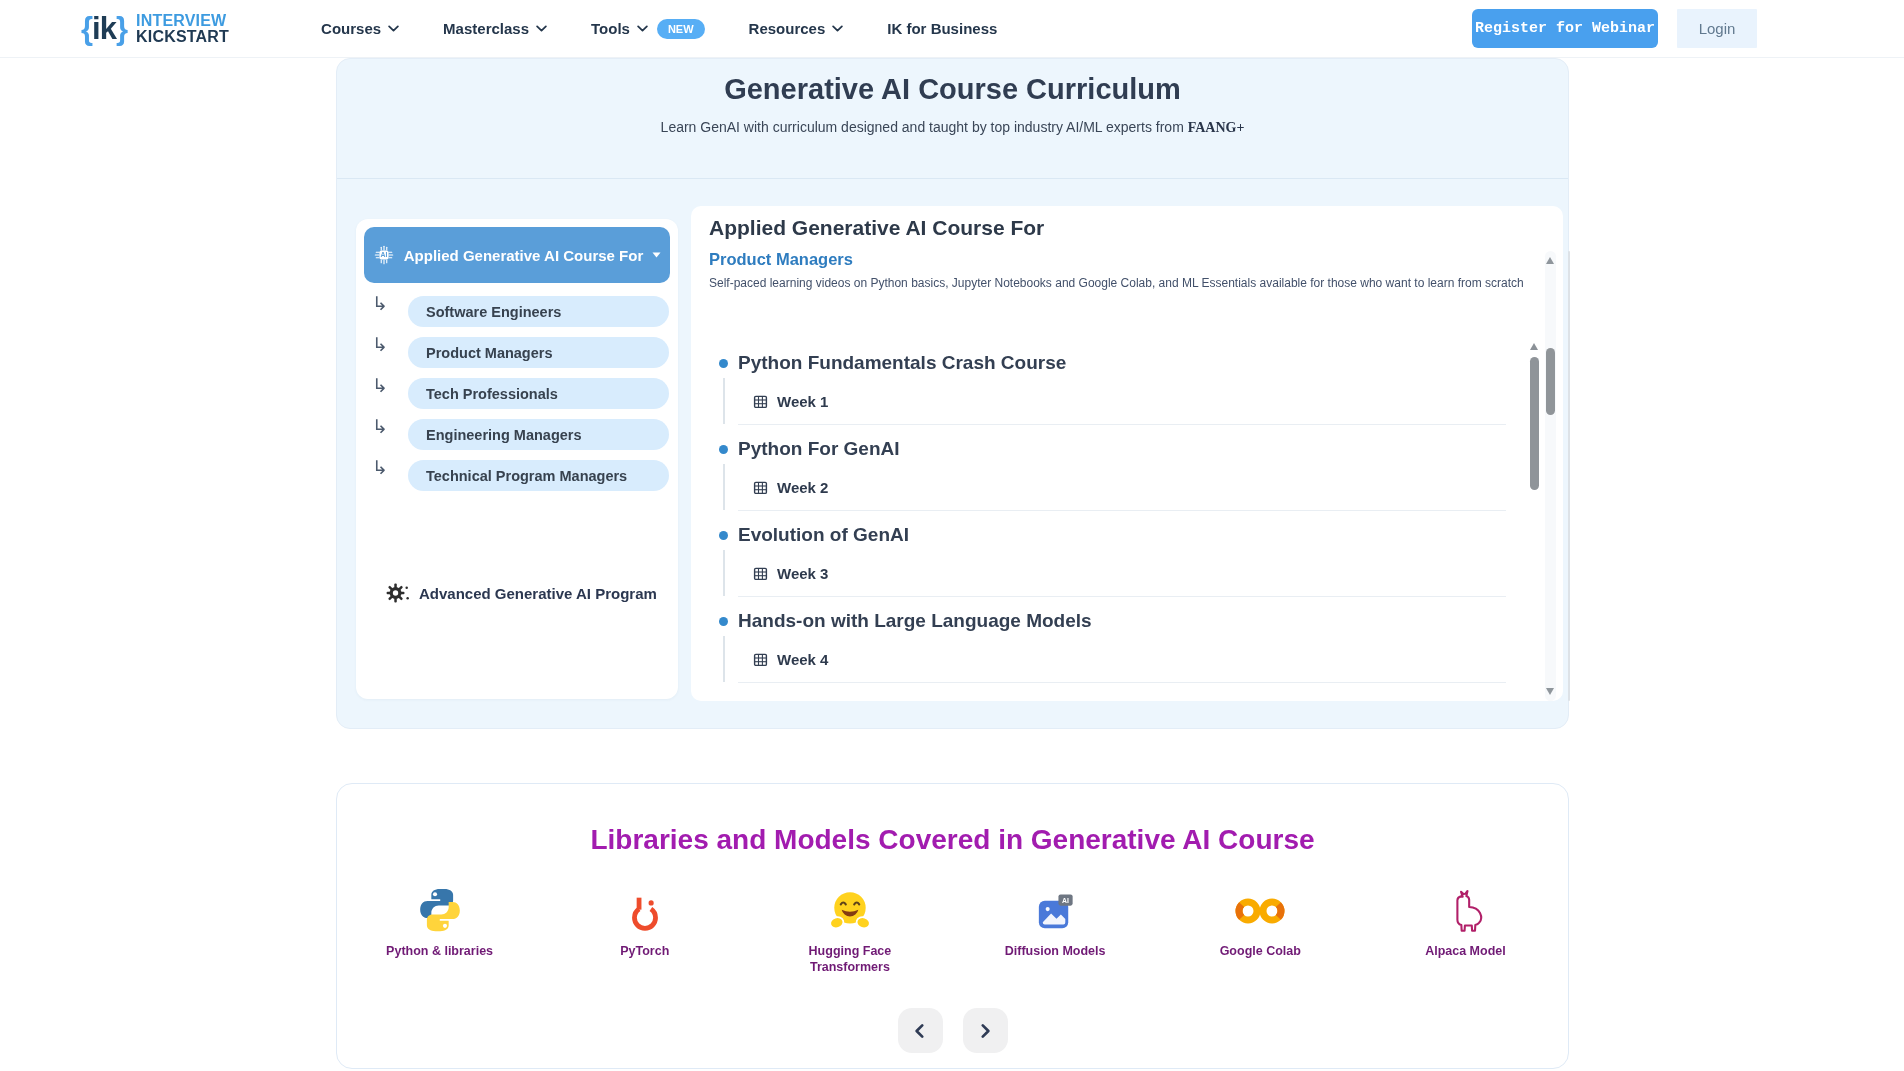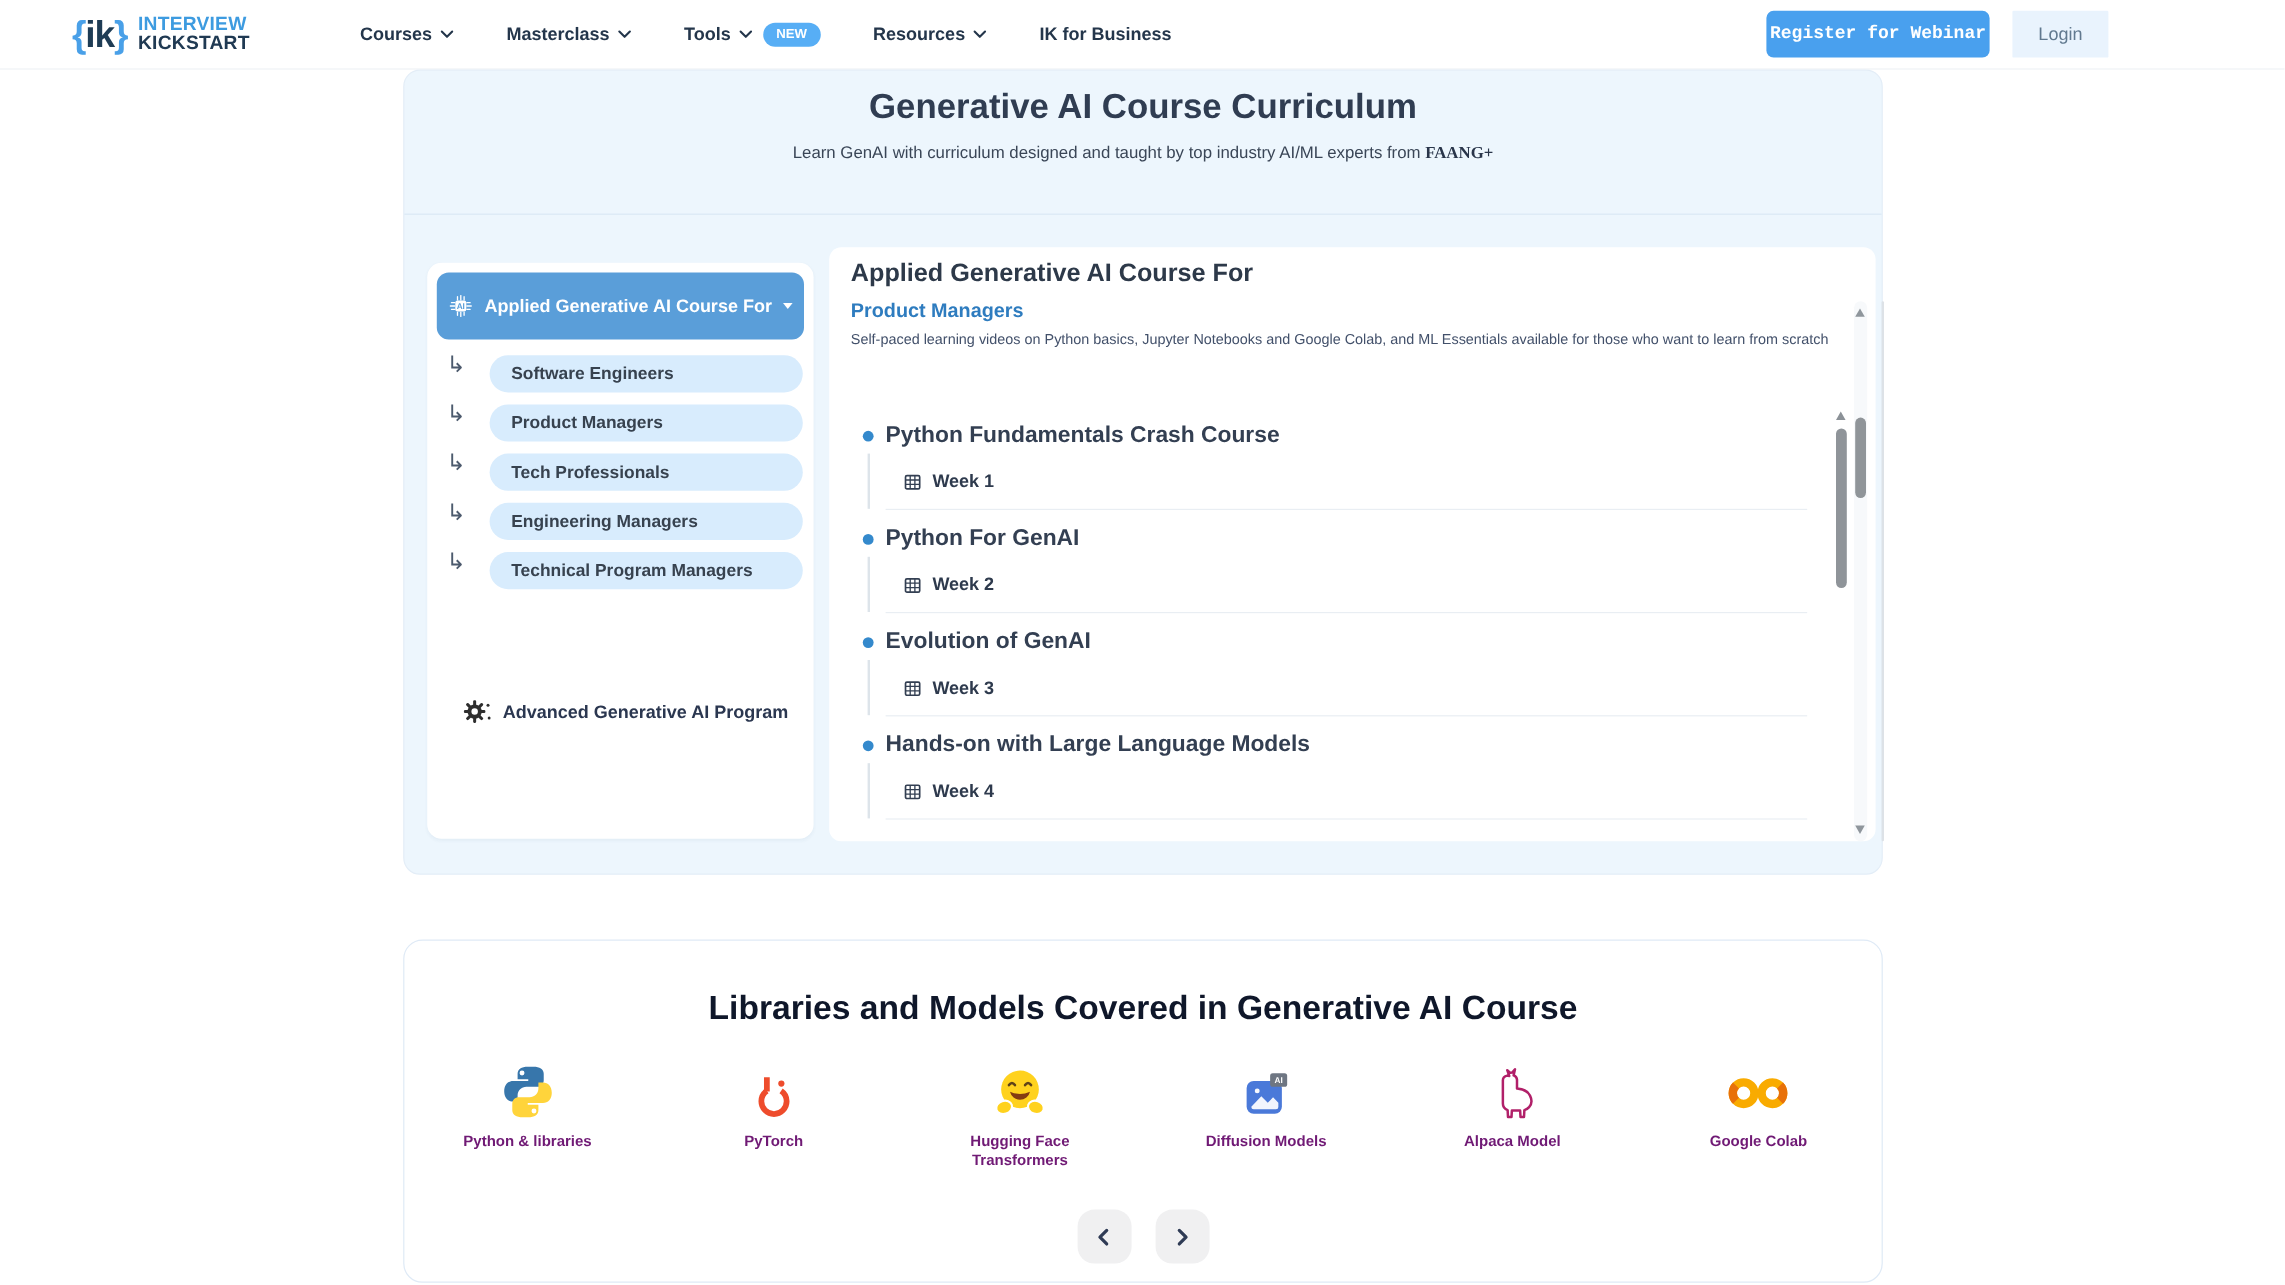--- a/index.html
+++ b/index.html
@@ -3,21 +3,21 @@
 <meta charset="utf-8">
 <style>
   * { margin:0; padding:0; box-sizing:border-box; }
   html,body { background:#fff; }
   body { font-family:"Liberation Sans", sans-serif; }
   .page { position:relative; width:1904px; height:1071px; background:#fff; overflow:hidden; }
 
   
   .navbar { position:absolute; left:0; top:0; width:1904px; height:58px; background:#fff;
             border-bottom:1px solid #eef2f6; display:flex; align-items:center; }
-  .logo { display:flex; align-items:center; gap:9px; margin-left:60px; cursor:pointer; }
+  .logo { display:flex; align-items:center; gap:9px; margin-left:81px; cursor:pointer; }
   .logo-mark { font-size:31px; font-weight:700; letter-spacing:-1px; }
   .logo-mark .brace { color:#49a0e8; }
   .logo-mark .initials { color:#1e3c55; }
   .logo-text { line-height:0.95; font-size:16px; font-weight:700; letter-spacing:0.2px; }
   .logo-text .l1 { color:#3d9be0; display:block; }
   .logo-text .l2 { color:#203a53; display:block; }
   .menu { display:flex; align-items:center; gap:44px; margin-left:92px; }
   .menu-item { display:flex; align-items:center; gap:7px; font-size:15px; font-weight:700;
                color:#24364b; cursor:pointer; white-space:nowrap; }
   .badge-new { background:#57aef5; color:#fff; font-size:11px; font-weight:700;
@@ -80,21 +80,21 @@
       border-left:4.5px solid transparent; border-right:4.5px solid transparent; border-bottom:7px solid #8f969c; }
   .sb-outer .arrow-down { position:absolute; left:1px; bottom:6px; width:0; height:0;
       border-left:4.5px solid transparent; border-right:4.5px solid transparent; border-top:7px solid #8f969c; }
   .sb-outer .thumb { position:absolute; left:1px; top:97px; width:9px; height:67px; background:#909599; border-radius:4.5px; }
   .panel-edge { position:absolute; left:877px; top:45px; width:2px; height:450px; background:#dde2e7; border-radius:2px; }
 
   
   .libraries-card { position:absolute; left:336px; top:783px; width:1233px; height:286px;
                     background:#fff; border:1.5px solid #dfeaf6; border-radius:16px; }
   .lib-title { position:absolute; top:40px; left:0; width:100%; text-align:center;
-               font-size:28px; font-weight:700; color:#0f172a; }
+               font-size:28px; font-weight:700; color:#a21caf; }
   .lib-row { position:absolute; top:96px; left:0; width:100%; display:flex; }
   .lib-cell { flex:1; display:flex; flex-direction:column; align-items:center; }
   .lib-icon { height:56px; display:flex; align-items:flex-end; justify-content:center; }
   .lib-label { margin-top:7px; font-size:12.5px; font-weight:700; color:#701a75;
                text-align:center; line-height:1.3; max-width:120px; }
   .carousel-nav { position:absolute; top:224px; left:0; width:100%; display:flex;
                   justify-content:center; gap:20px; }
   .car-btn { width:45px; height:45px; border:none; border-radius:14px; background:#f0f0f1;
              display:flex; align-items:center; justify-content:center; cursor:pointer; }
 </style>
@@ -366,40 +366,40 @@
             <circle cx="16" cy="19.5" r="2.1" fill="#fff" opacity="0.95"></circle>
             <path d="M11 33 L19.5 24 L25 29.5 L29.5 25 L34 29.6 L34 33.3 Q34 35.2 32 35.2 L13 35.2 Q11 35.2 11 33.3 Z" fill="#fff" opacity="0.93"></path>
             <rect x="27" y="4.5" width="14.5" height="11.5" rx="2.2" fill="#6e7682"></rect>
             <text x="34.2" y="12.8" font-size="7" font-weight="bold" fill="#fff" text-anchor="middle" font-family="Liberation Sans, sans-serif">AI</text>
           </svg>
         </div>
         <div class="lib-label">Diffusion Models</div>
       </div>
 
       <div class="lib-cell">
-        <div class="lib-icon">
-          <svg width="50" height="50" viewBox="0 0 48 48">
-            <path d="M21.8 10.2 L20.2 5.6 L22.6 7.7 L24.2 7.5 L26.4 4.8 L25.3 9.7 Q27.8 10.6 28 13.2 L28 20.2 Q35.6 20.6 38.4 25.9 Q41.1 31.4 37.7 35.1 Q36.3 36.7 33.9 37.5 L33.6 43 L30.8 43 L30.5 37.9 L23.9 37.9 L23.6 43 L20.8 43 L20.5 37.5 Q16.7 36.3 16.7 32.3 L16.7 13.7 Q16.7 10.7 20.2 9.95 Z" fill="none" stroke="#b12069" stroke-width="2" stroke-linejoin="round" stroke-linecap="round"></path>
-          </svg>
-        </div>
-        <div class="lib-label">Alpaca Model</div>
-      </div>
-
-      <div class="lib-cell">
         <div class="lib-icon" style="padding-bottom:8px;">
           <svg width="56" height="34" viewBox="0 0 56 32">
             <circle cx="16" cy="16" r="9" fill="none" stroke="#f9ab00" stroke-width="7"></circle>
             <circle cx="40" cy="16" r="9" fill="none" stroke="#f9ab00" stroke-width="7"></circle>
             <path d="M9.64 9.64 A9 9 0 0 0 9.64 22.36" fill="none" stroke="#e8710a" stroke-width="7"></path>
             <path d="M46.36 9.64 A9 9 0 0 1 46.36 22.36" fill="none" stroke="#e8710a" stroke-width="7"></path>
           </svg>
         </div>
         <div class="lib-label">Google Colab</div>
       </div>
 
+      <div class="lib-cell">
+        <div class="lib-icon">
+          <svg width="50" height="50" viewBox="0 0 48 48">
+            <path d="M21.8 10.2 L20.2 5.6 L22.6 7.7 L24.2 7.5 L26.4 4.8 L25.3 9.7 Q27.8 10.6 28 13.2 L28 20.2 Q35.6 20.6 38.4 25.9 Q41.1 31.4 37.7 35.1 Q36.3 36.7 33.9 37.5 L33.6 43 L30.8 43 L30.5 37.9 L23.9 37.9 L23.6 43 L20.8 43 L20.5 37.5 Q16.7 36.3 16.7 32.3 L16.7 13.7 Q16.7 10.7 20.2 9.95 Z" fill="none" stroke="#b12069" stroke-width="2" stroke-linejoin="round" stroke-linecap="round"></path>
+          </svg>
+        </div>
+        <div class="lib-label">Alpaca Model</div>
+      </div>
+
     </div>
 
     <div class="carousel-nav">
       <button class="car-btn">
         <svg width="18" height="18" viewBox="0 0 16 16">
             <polyline points="10,3 5,8 10,13" stroke="#2f3b55" stroke-width="2.4" fill="none" stroke-linecap="round" stroke-linejoin="round"></polyline>
           </svg>
       </button>
       <button class="car-btn">
         <svg width="18" height="18" viewBox="0 0 16 16">

